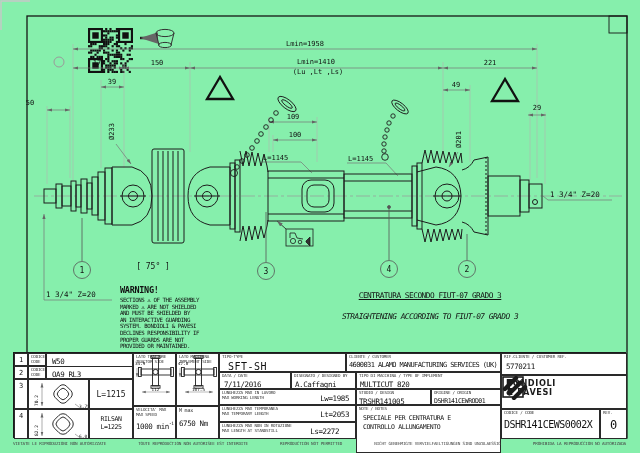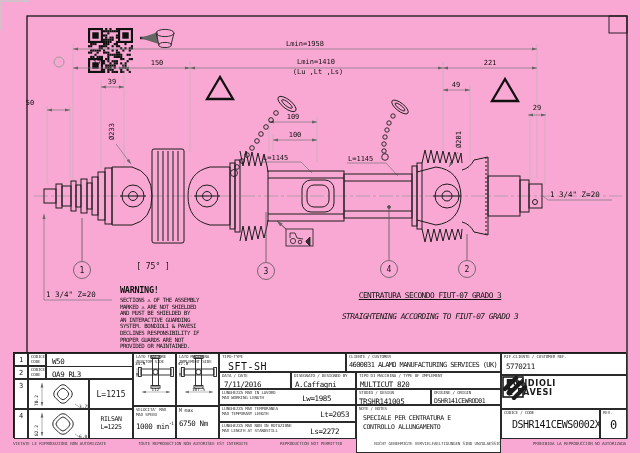--- a/index.html
+++ b/index.html
@@ -1,23 +1,23 @@
 <!DOCTYPE html>
 <html><head>
 <meta charset="utf-8">
 <style>
   html,body{margin:0;padding:0;background:#e8e8e6;}
-  #sheet{position:relative;width:640px;height:453px;background:#f9a8d4;overflow:hidden;
+  #sheet{position:relative;width:640px;height:453px;background:#86efac;overflow:hidden;
          font-family:"DejaVu Sans Mono","DejaVu Sans",monospace;color:#111;}
   svg{position:absolute;left:0;top:0;}
   svg text{font-family:"DejaVu Sans Mono","DejaVu Sans",monospace;fill:#111;}
   .tb{position:absolute;left:13px;top:352px;width:613px;height:86px;border:1px solid #1b1b1b;box-sizing:border-box;}
   .cell{position:absolute;border:0.8px solid #2a2a2a;box-sizing:border-box;overflow:hidden;background:#fff;}
   .lbl{font-size:4.2px;line-height:4.6px;color:#333;padding:1px 0 0 2px;letter-spacing:-0.2px;white-space:nowrap;}
-  .val-big{font-size:10px;letter-spacing:-0.5px;white-space:nowrap;margin-left:8px;}
+  .val-big{font-size:10px;letter-spacing:-0.5px;white-space:nowrap;}
   .val-med{font-size:7.5px;letter-spacing:-0.4px;white-space:nowrap;}
   .val-sm{font-size:6.5px;letter-spacing:-0.4px;white-space:nowrap;}
   .num{font-size:7px;text-align:center;padding-top:2px;}
   .warn-block{position:absolute;left:120px;top:285px;width:102px;}
   .warn-title{font-size:8.5px;font-weight:bold;letter-spacing:-0.3px;margin-bottom:2px;}
   .warn-line{font-size:5.8px;line-height:6.6px;letter-spacing:-0.45px;white-space:nowrap;}
   .center-note{position:absolute;left:310px;top:291px;width:240px;text-align:center;}
   .cn1{font-size:7.8px;letter-spacing:-0.5px;text-decoration:underline;white-space:nowrap;}
   .cn2{font-size:7.8px;letter-spacing:-0.5px;font-style:italic;margin-top:12px;white-space:nowrap;}
   .footer{position:absolute;left:13px;top:441px;width:613px;display:flex;justify-content:space-between;
@@ -533,21 +533,21 @@
       <div class="lbl">DISEGNATO / DESIGNED BY</div>
       <div class="val-med" style="padding:1px 0 0 3px;">A.Caffagni</div>
     </div>
     <div class="cell" style="left:342px;top:19px;width:145px;height:17px;">
       <div class="lbl">TIPO DI MACCHINA / TYPE OF IMPLEMENT</div>
       <div class="val-med" style="padding:1px 0 0 3px;">MULTICUT 820</div>
     </div>
 
     <div class="cell" style="left:205px;top:36px;width:137px;height:16px;">
       <div class="lbl" style="float:left;"><span>LUNGHEZZA MAX IN LAVORO</span><br><span>MAX WORKING LENGTH</span></div>
-      <div class="val-med" style="float:right;padding:4px 24px 0 0;">Lw=1985</div>
+      <div class="val-med" style="float:right;padding:4px 6px 0 0;">Lw=1985</div>
     </div>
     <div class="cell" style="left:342px;top:36px;width:75px;height:16px;">
       <div class="lbl">STUDIO / DESIGN</div>
       <div class="val-med" style="padding:1px 0 0 2px;">TRSHR141005</div>
     </div>
     <div class="cell" style="left:417px;top:36px;width:70px;height:16px;">
       <div class="lbl">ORIGINE / ORIGIN</div>
       <div style="font-size:6.5px;letter-spacing:-0.5px;padding:1px 0 16px 2px;white-space:nowrap;">DSHR141CEWROD01</div>
     </div>
     <div class="cell" style="left:205px;top:52px;width:137px;height:17px;">

